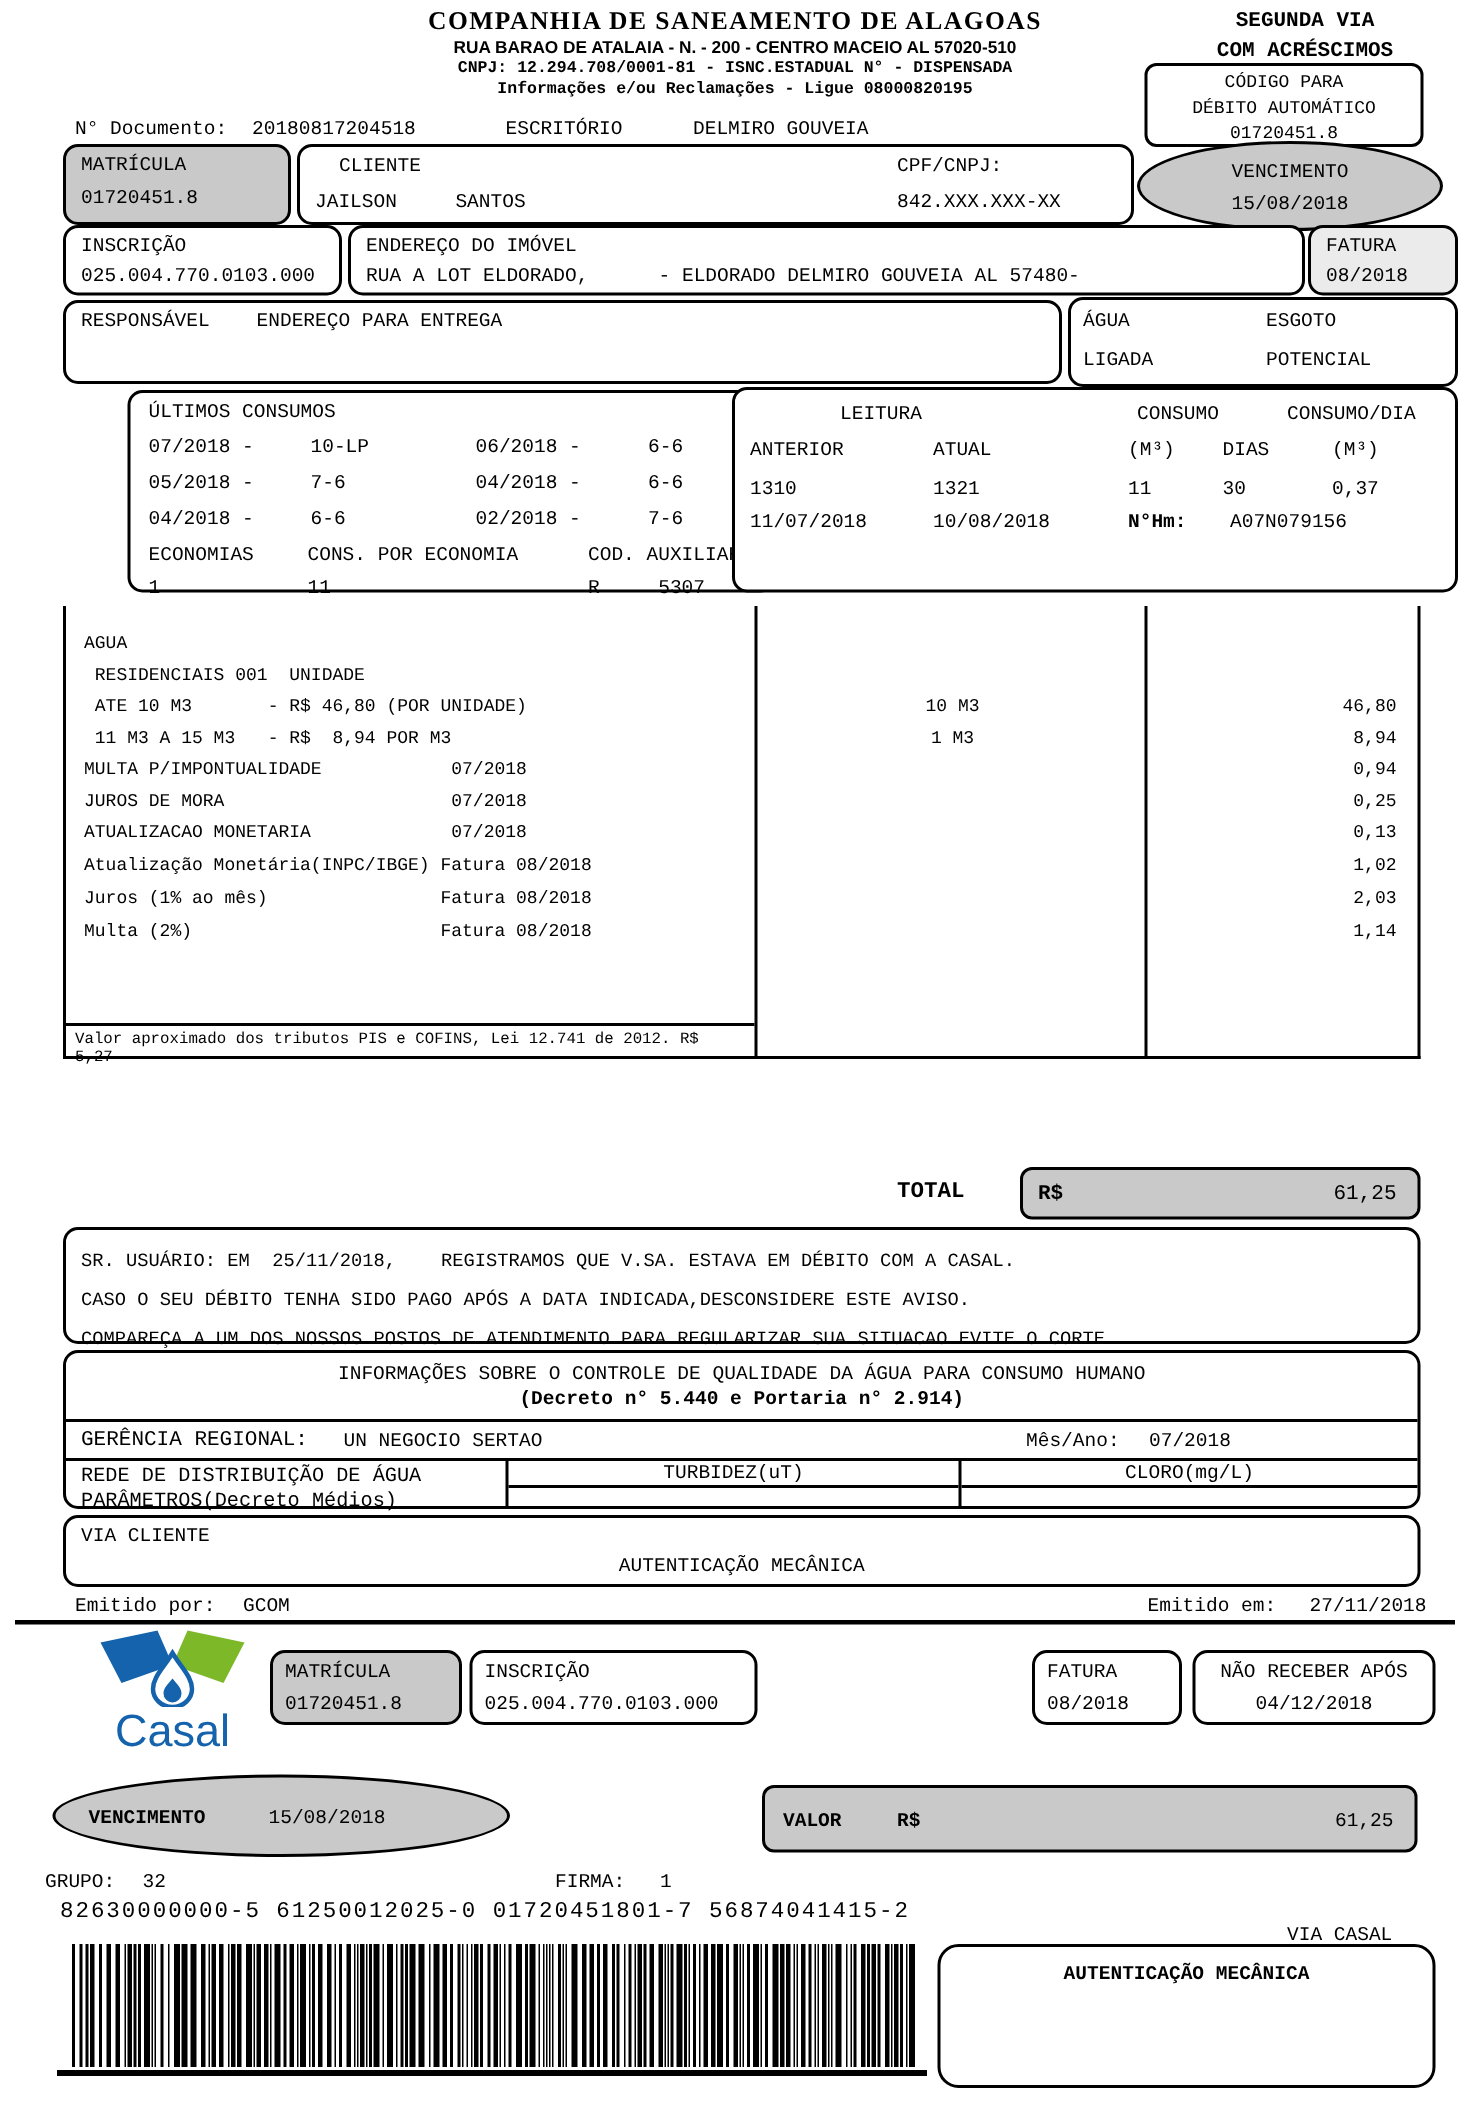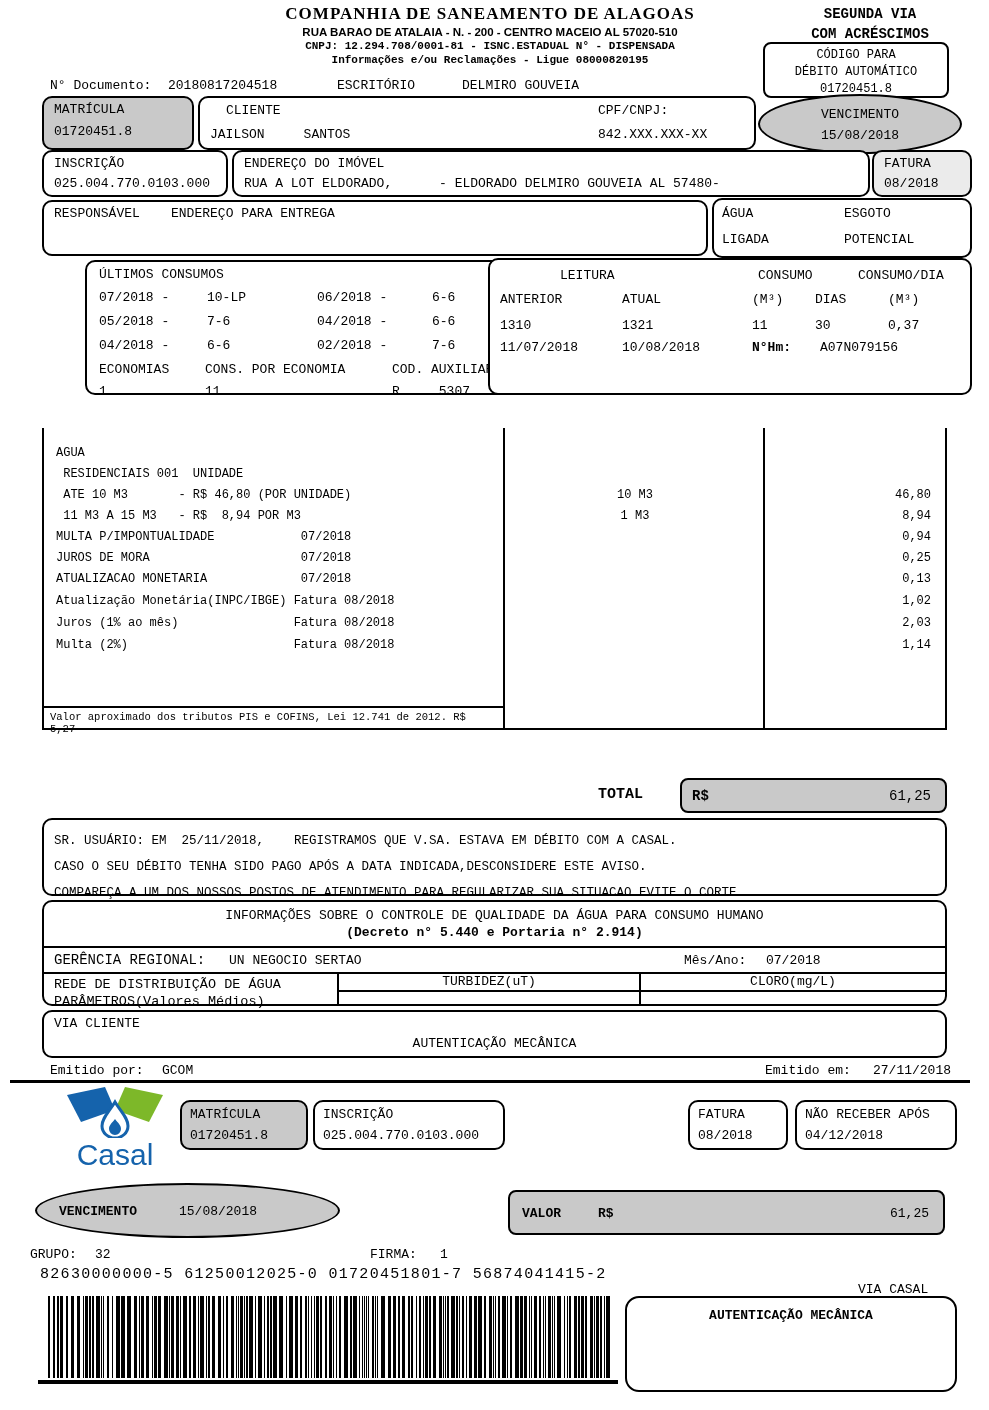--- a/index.html
+++ b/index.html
@@ -133,21 +133,21 @@
     <span class="abs" style="left:262px;top:58px;">11</span>
     <span class="abs" style="left:325px;top:58px;text-align:center;">30</span>
     <span class="abs" style="left:398px;top:58px;">0,37</span>
     <span class="abs" style="left:10px;top:80px;">11/07/2018</span>
     <span class="abs" style="left:132px;top:80px;">10/08/2018</span>
     <span class="abs" style="left:262px;top:80px;font-weight:bold;">N°Hm:</span>
     <span class="abs" style="left:330px;top:80px;">A07N079156</span>
   </div>
 
 
-  <div class="abs" style="left:42px;top:428px;width:905px;height:302px;border:2px solid #000;border-top:none;box-sizing:border-box;font-size:12px;">
+  <div class="abs" style="left:42px;top:404px;width:905px;height:302px;border:2px solid #000;border-top:none;box-sizing:border-box;font-size:12px;">
     <div class="vline" style="left:459px;"></div>
     <div class="vline" style="left:719px;"></div>
 
     <div class="svc-row" style="top:18px;">
         <span class="svc-c1">AGUA</span>
         <span class="svc-c2"></span>
         <span class="svc-c3"></span>
       </div>
     <div class="svc-row" style="top:39px;">
         <span class="svc-c1"> RESIDENCIAIS 001  UNIDADE</span>
@@ -215,21 +215,21 @@
     <div class="ctr b" style="padding-top:2px;">(Decreto n° 5.440 e Portaria n° 2.914)</div>
     <div class="abs" style="left:0;top:44px;width:100%;height:2px;background:#000;"></div>
     <span class="abs" style="left:10px;top:50px;font-size:14px;">GERÊNCIA REGIONAL:</span>
     <span class="abs" style="left:185px;top:51px;">UN NEGOCIO SERTAO</span>
     <span class="abs" style="left:640px;top:51px;">Mês/Ano:</span>
     <span class="abs" style="left:722px;top:51px;">07/2018</span>
     <div class="abs" style="left:0;top:70px;width:100%;height:2px;background:#000;"></div>
     <div class="abs" style="left:293px;top:70px;bottom:0;width:2px;background:#000;"></div>
     <div class="abs" style="left:595px;top:70px;bottom:0;width:2px;background:#000;"></div>
     <span class="abs" style="left:10px;top:75px;font-size:13.5px;">REDE DE DISTRIBUIÇÃO DE ÁGUA</span>
-    <span class="abs" style="left:10px;top:92px;font-size:13.5px;">PARÂMETROS(Valores Médios)</span>
+    <span class="abs" style="left:10px;top:92px;font-size:13.5px;">PARÂMETROS(Decreto Médios)</span>
     <div class="abs ctr" style="left:597px;top:70px;width:304px;height:20px;border-bottom:2px solid #000;padding-top:2px;box-sizing:border-box;">CLORO(mg/L)</div>
     <div class="abs ctr" style="left:295px;top:70px;width:300px;height:20px;border-bottom:2px solid #000;padding-top:2px;box-sizing:border-box;">TURBIDEZ(uT)</div>
     <div class="abs ctr" style="left:295px;top:90px;width:300px;height:14px;"></div>
     <div class="abs ctr" style="left:597px;top:90px;width:304px;height:14px;"></div>
   </div>
 
   <div class="abs bx" style="left:42px;top:1010px;width:905px;height:48px;">
     <span class="abs" style="left:10px;top:4px;font-size:13px;">VIA CLIENTE</span>
     <div class="ctr" style="padding-top:24px;font-size:13px;">AUTENTICAÇÃO MECÂNICA</div>
   </div>
@@ -258,21 +258,21 @@
   <div class="abs bx" style="left:313px;top:1100px;width:192px;height:50px;padding:5px 8px;font-size:13px;">
     <div>INSCRIÇÃO</div>
     <div style="margin-top:6px;">025.004.770.0103.000</div>
   </div>
 
   <div class="abs bx" style="left:688px;top:1100px;width:100px;height:50px;padding:5px 8px;font-size:13px;">
     <div>FATURA</div>
     <div style="margin-top:6px;">08/2018</div>
   </div>
 
-  <div class="abs bx" style="left:795px;top:1100px;width:162px;height:50px;padding:5px 8px;font-size:13px;">
+  <div class="abs bx" style="left:795px;top:1100px;width:162px;height:50px;padding:5px 8px;font-size:13px;text-align:center;">
     <div>NÃO RECEBER APÓS</div>
     <div style="margin-top:6px;">04/12/2018</div>
   </div>
 
   <div class="abs ellipse" style="left:35px;top:1183px;width:305px;height:55px;">
     <span class="abs b" style="left:22px;top:19px;font-size:13px;">VENCIMENTO</span>
     <span class="abs" style="left:142px;top:19px;font-size:13px;">15/08/2018</span>
   </div>
 
   <div class="abs bx-sm gray" style="left:508px;top:1190px;width:437px;height:45px;">

